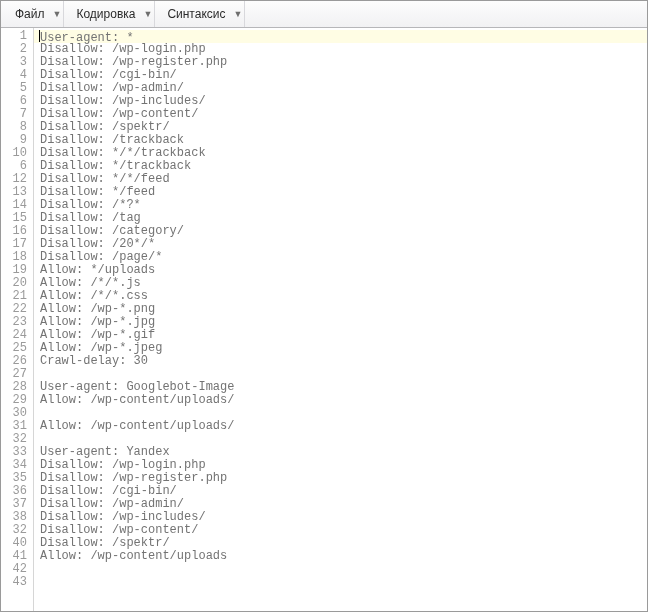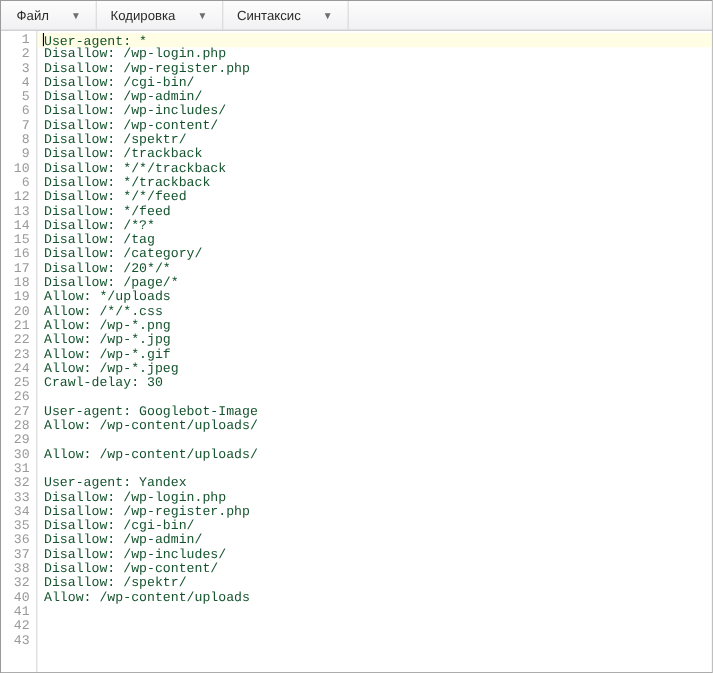--- a/index.html
+++ b/index.html
@@ -25,22 +25,22 @@
     height: 26px;
     display: flex;
     align-items: stretch;
     font-size: 12px;
     color: #2b2b2b;
     padding-left: 2px;
   }
   .menu-item {
     display: flex;
     align-items: center;
-    padding: 0 14px 0 12px;
-    gap: 20px;
+    padding: 0 2px 0 12px;
+    gap: 8px;
     border-right: 1px solid #d8d8dc;
     cursor: default;
   }
   .menu-item .caret {
     font-size: 9px;
     color: #6e6e6e;
   }
   .editor {
     flex: 1 1 auto;
     display: flex;
@@ -63,21 +63,21 @@
     padding-right: 6px;
     height: 13px;
   }
   .code-lines {
     flex: 1 1 auto;
     font-family: Consolas, "Courier New", monospace;
     font-size: 12px;
     line-height: 13px;
     padding-top: 2px;
     padding-left: 6px;
-    color: #14532d;
+    color: #737373;
     overflow: hidden;
     position: relative;
   }
   .code-line {
     height: 13px;
     white-space: pre;
   }
   .code-line.current {
     background: #fffde4;
     margin-left: -6px;
@@ -171,20 +171,21 @@
         <div class="code-line">Disallow: */*/trackback</div>
         <div class="code-line">Disallow: */trackback</div>
         <div class="code-line">Disallow: */*/feed</div>
         <div class="code-line">Disallow: */feed</div>
         <div class="code-line">Disallow: /*?*</div>
         <div class="code-line">Disallow: /tag</div>
         <div class="code-line">Disallow: /category/</div>
         <div class="code-line">Disallow: /20*/*</div>
         <div class="code-line">Disallow: /page/*</div>
         <div class="code-line">Allow: */uploads</div>
+        <div class="code-line">Allow: /*/*.js</div>
         <div class="code-line">Allow: /*/*.css</div>
         <div class="code-line">Allow: /wp-*.png</div>
         <div class="code-line">Allow: /wp-*.jpg</div>
         <div class="code-line">Allow: /wp-*.gif</div>
         <div class="code-line">Allow: /wp-*.jpeg</div>
         <div class="code-line">Crawl-delay: 30</div>
         <div class="code-line"></div>
         <div class="code-line">User-agent: Googlebot-Image</div>
         <div class="code-line">Allow: /wp-content/uploads/</div>
         <div class="code-line"></div>

